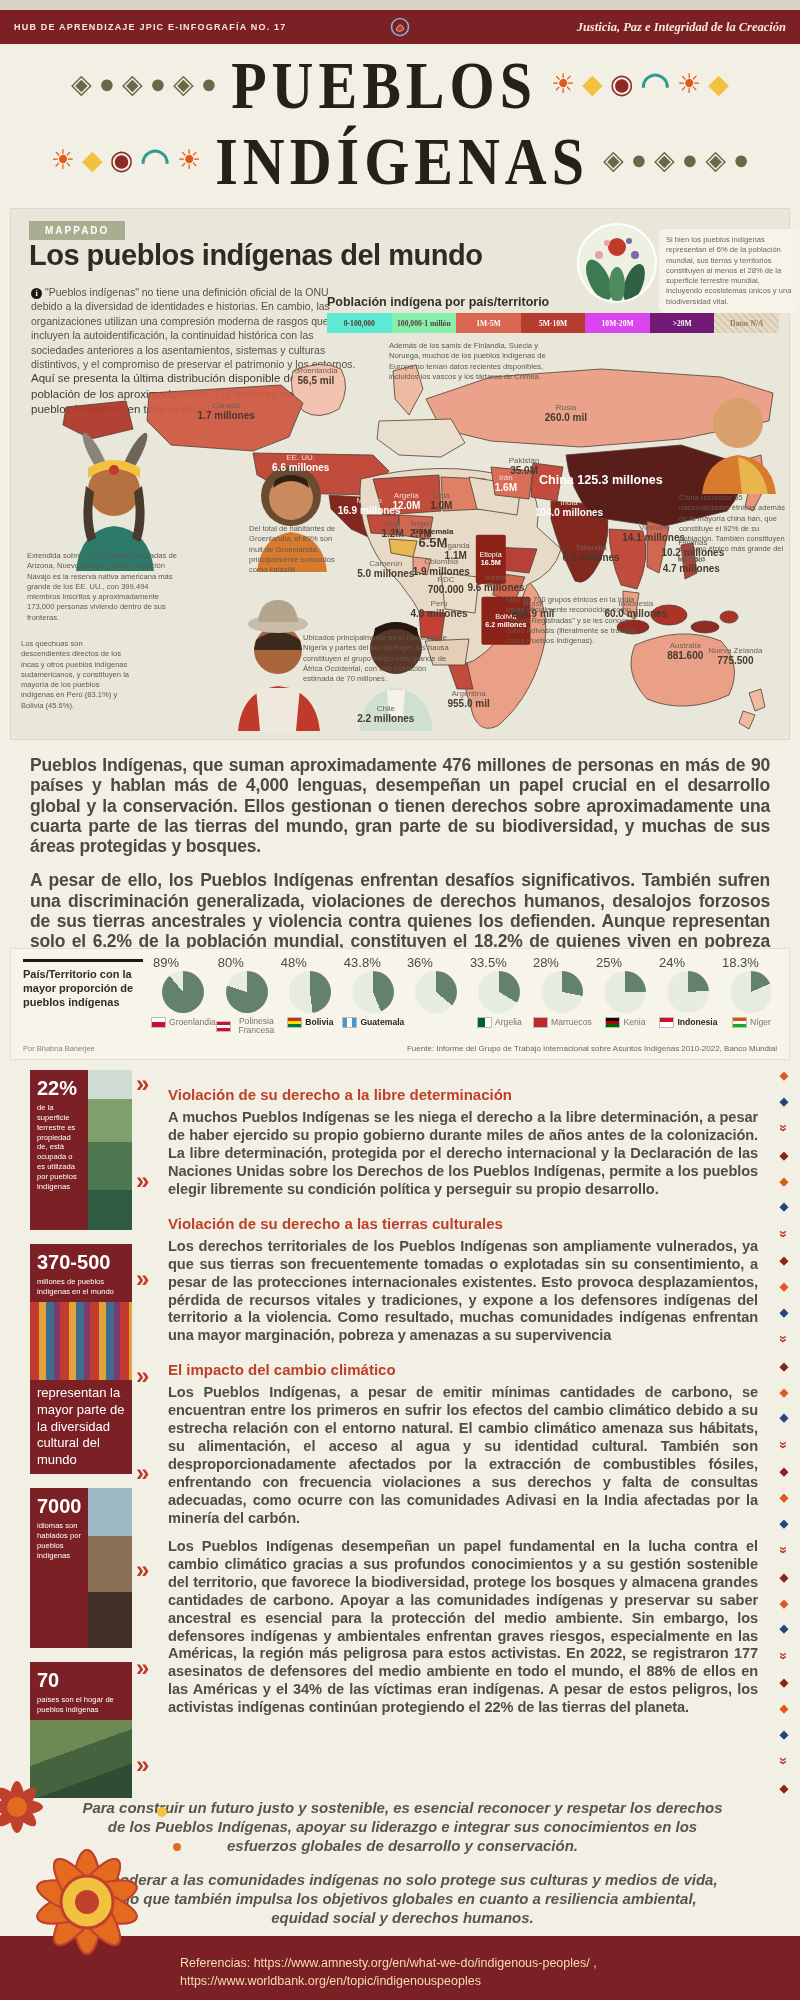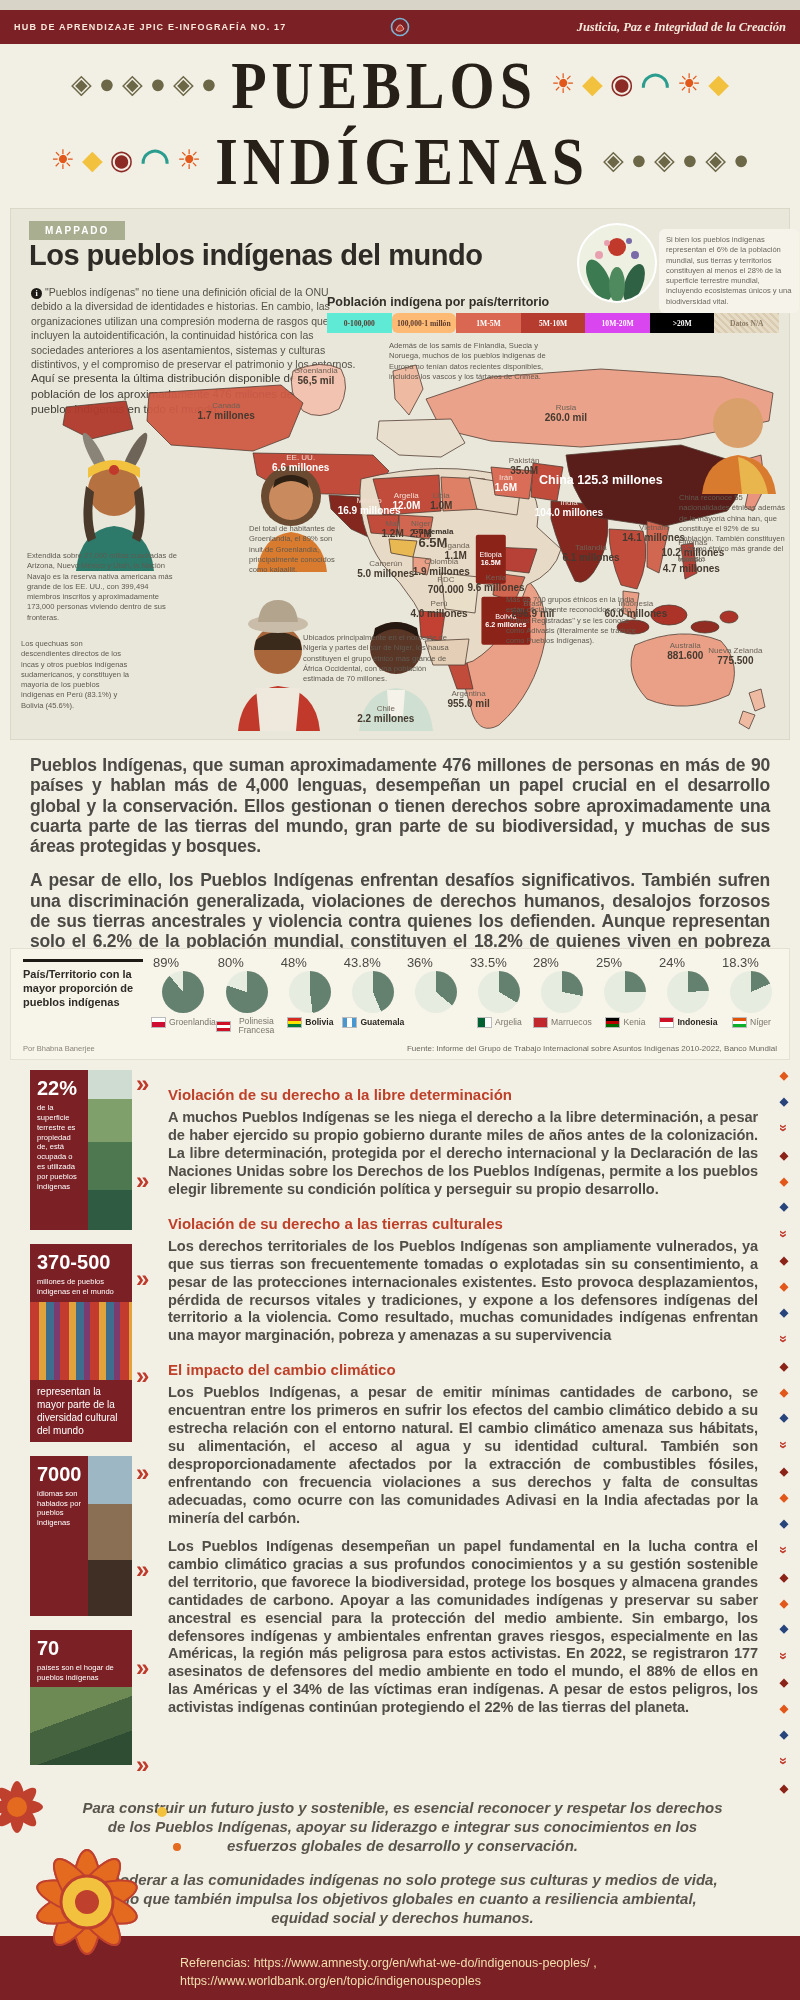--- a/index.html
+++ b/index.html
@@ -67,21 +67,21 @@
   .pie-byline{position:absolute;left:12px;bottom:6px;font-size:7.5px;color:#8a857a;}
   .pie-source{position:absolute;right:12px;bottom:6px;font-size:8px;color:#6b675e;}
 
   
   .rights{position:absolute;left:0;top:1060px;width:800px;height:730px;}
   .stats-col{position:absolute;left:30px;top:0;width:102px;display:flex;flex-direction:column;gap:14px;}
   .stat-card{background:#7b2125;color:#fff;overflow:hidden;}
   .stat-top{padding:7px 7px 5px 7px;}
   .stat-value{font-size:20px;font-weight:bold;display:block;}
   .stat-caption{font-size:7.6px;line-height:1.3;display:block;margin-top:3px;}
-  .stat-caption2{font-size:10px;line-height:1.3;padding:5px 7px;display:block;}
+  .stat-caption2{font-size:13px;line-height:1.3;padding:5px 7px;display:block;}
   .stat-photo{width:100%;height:78px;}
   .stat-card.side{display:grid;grid-template-columns:58px 1fr;}
   .stat-card.side .stat-photo{height:100%;min-height:160px;}
   .ph-landscape{background:linear-gradient(180deg,#cfdcd2 0 18%,#7fa06a 18% 45%,#4e7850 45% 75%,#2f5b43 75%);}
   .ph-textile{background:repeating-linear-gradient(90deg,#c23b2e 0 9px,#e2a23b 9px 16px,#3e6e8e 16px 24px,#7b3b6e 24px 30px);}
   .ph-woman{background:linear-gradient(180deg,#9db8c4 0 30%,#8a6f54 30% 65%,#3f2f24 65%);}
   .ph-forest{background:linear-gradient(160deg,#6d8a55 0 40%,#44633e 40% 70%,#2e4d33 70%);}
   .chevcol{position:absolute;left:136px;top:4px;height:700px;display:flex;flex-direction:column;justify-content:space-between;}
   .chevcol span{color:#bf3a2b;font-size:24px;font-weight:bold;line-height:0.8;}
   .rights-col{position:absolute;left:168px;top:0;width:590px;}
@@ -172,33 +172,33 @@
         <circle cx="50" cy="16" r="3" fill="#7a6aa8"></circle>
       </svg>
     </div>
     <div class="bio-note">Si bien los pueblos indígenas representan el 6% de la población mundial, sus tierras y territorios constituyen al menos el 28% de la superficie terrestre mundial, incluyendo ecosistemas únicos y una biodiversidad vital.</div>
 
     <div class="legend-title">Población indígena por país/territorio</div>
     <div class="legend-bar" id="legend-bar">
         <div class="legend-cell" style="background: #5eead4;">
           <span style="color: rgb(90, 58, 48);">0-100,000</span>
         </div>
-        <div class="legend-cell" style="background: #fdba74; border-radius: 6px;">
+        <div class="legend-cell" style="background: #86efac;">
           <span style="color: rgb(90, 58, 48);">100,000-1 millón</span>
         </div>
         <div class="legend-cell" style="background: rgb(217, 103, 82);">
           <span style="color: rgb(255, 255, 255);">1M-5M</span>
         </div>
         <div class="legend-cell" style="background: rgb(181, 60, 46);">
           <span style="color: rgb(255, 255, 255);">5M-10M</span>
         </div>
         <div class="legend-cell" style="background: #d946ef;">
           <span style="color: rgb(255, 255, 255);">10M-20M</span>
         </div>
-        <div class="legend-cell" style="background: #000000;">
+        <div class="legend-cell" style="background: #701a75;">
           <span style="color: rgb(255, 255, 255);">&gt;20M</span>
         </div>
         <div class="legend-cell hatch" style="background: rgb(230, 220, 198);">
           <span style="color: rgb(138, 122, 100);">Datos N/A</span>
         </div>
       </div>
 
     <div class="map-area">
       <svg class="world" viewBox="0 0 760 372" width="760" height="372">
         <g stroke="#4a352b" stroke-width="0.8" stroke-linejoin="round" opacity="0.95">

